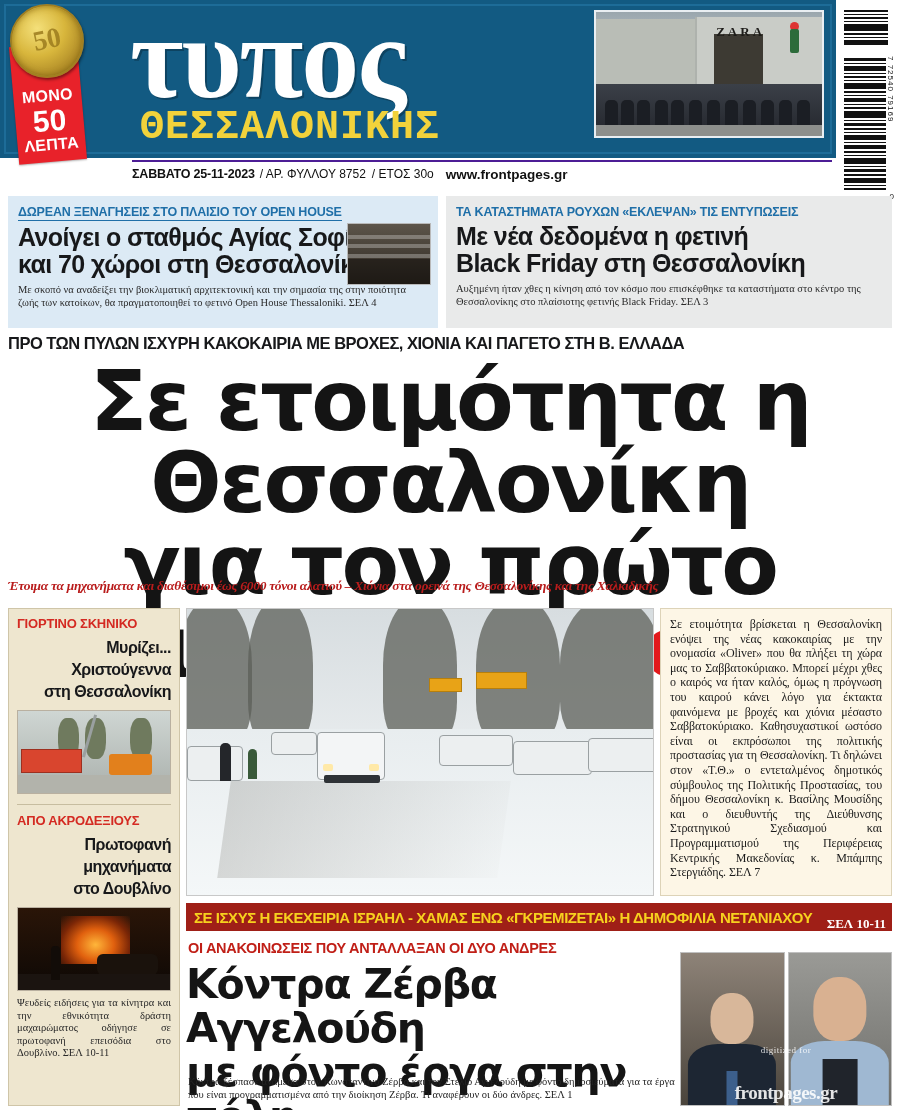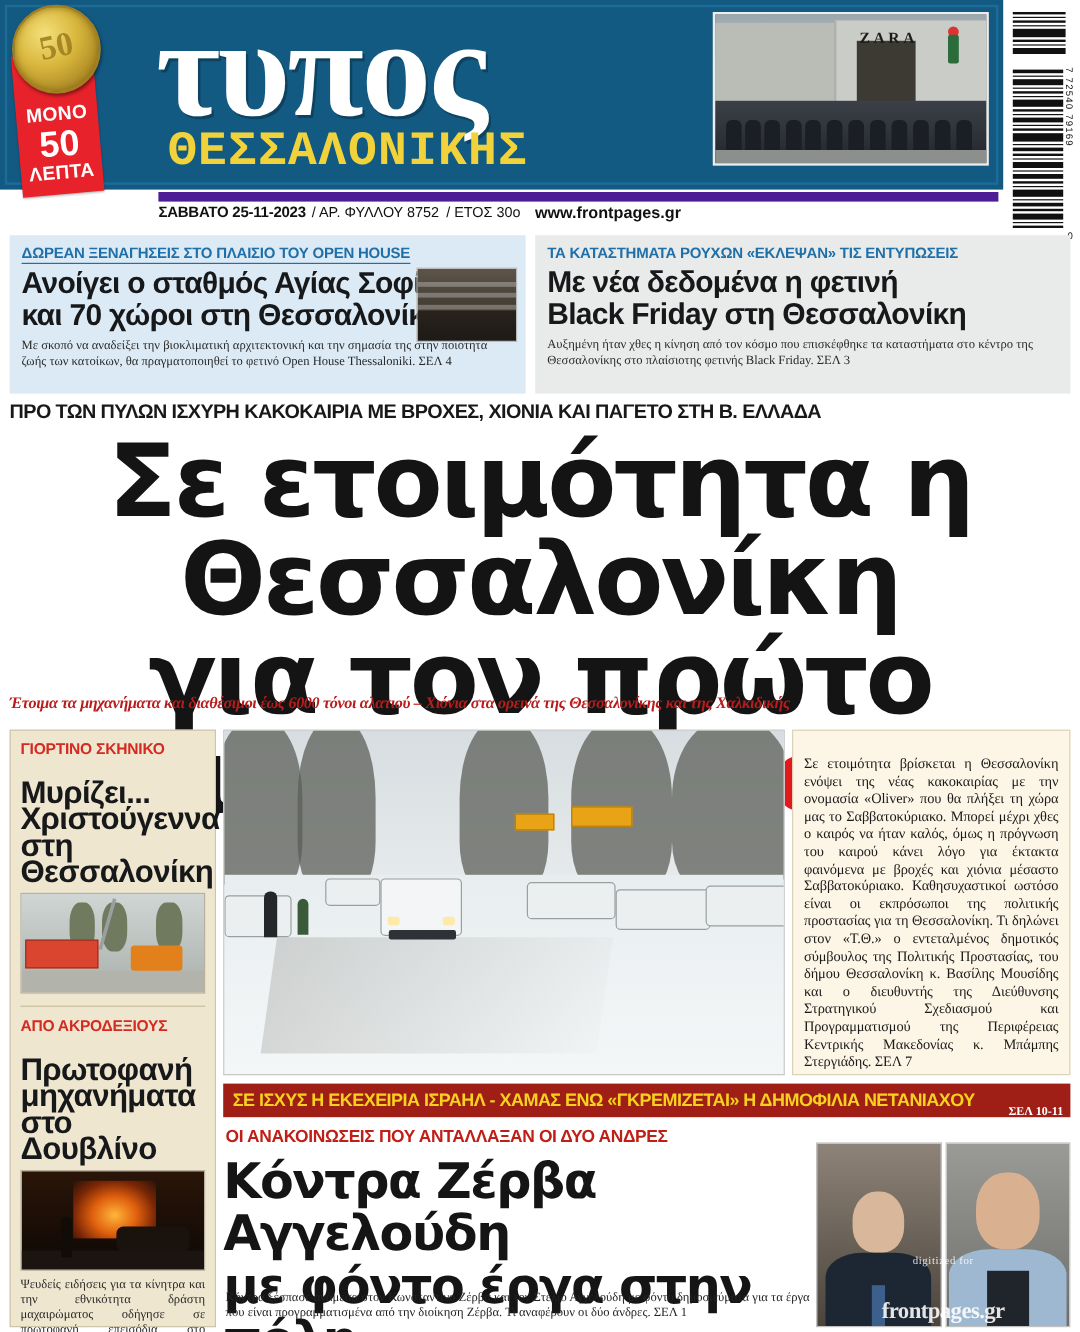--- a/index.html
+++ b/index.html
@@ -53,21 +53,21 @@
     font-size:116px; line-height:112px; letter-spacing:-2px;
     text-shadow: 2px 2px 0 rgba(0,0,0,.25);
   }
   .logo-sub{
     position:absolute; left:140px; top:108px; width:430px;
     color:#f2d23b; font-family:Liberation Mono, monospace; font-weight:bold;
     font-size:40px; line-height:40px; letter-spacing:1px;
   }
   .masthead-photo{
     position:absolute; right:12px; top:10px; width:230px; height:128px;
-    border:2px solid #e9eef2; overflow:hidden; background:#737373;
+    border:2px solid #e9eef2; overflow:hidden; background:#fef9c3;
   }
   .mp-sky{position:absolute;inset:0;background:linear-gradient(#9aa6ad,#cfd6da 45%,#b8bfc2 100%);}
   .mp-bld{position:absolute;left:44%;top:4%;width:56%;height:62%;background:#c9ccc7;border-left:2px solid #aeb2ad;}
   .mp-bld2{position:absolute;left:0;top:6%;width:44%;height:56%;background:#b9bdb6;}
   .mp-door{position:absolute;left:52%;top:18%;width:22%;height:44%;background:#3d3a33;}
   .mp-zara{position:absolute;left:50%;top:10%;width:28%;text-align:center;color:#1d1c19;font-size:13px;font-weight:bold;letter-spacing:3px;font-family:"Liberation Serif",serif;}
   .mp-light{position:absolute;right:10%;top:14%;width:9px;height:24px;background:#2c6b3a;border-radius:2px;}
   .mp-light2{position:absolute;right:10%;top:8%;width:9px;height:9px;background:#d33;border-radius:50%;}
   .mp-crowd{position:absolute;left:0;right:0;bottom:0;height:42%;background:linear-gradient(#3b4048,#23262c);}
   .mp-crowd span{position:absolute;bottom:2px;width:13px;height:34px;background:#1b1e24;border-radius:5px 5px 0 0;}
@@ -83,21 +83,21 @@
   .bc-digits{
     position:absolute; right:-1px; top:50px; height:132px;
     writing-mode:vertical-rl; font-size:8px; letter-spacing:1px; color:#111;
     font-family:"Liberation Sans", sans-serif;
   }
   .bc-check{position:absolute;right:0;top:186px;font-size:8px;color:#111;}
 
   .dateline{
     position:absolute; left:132px; top:160px; width:700px; height:26px;
     display:flex; align-items:center; gap:0px;
-    border-top:8px solid #4c1d95;
+    border-top:2px solid #4c1d95;
   }
   .dateline .d1{font-size:12.5px;font-weight:bold;color:#111;letter-spacing:-0.2px;}
   .dateline .d2{font-size:12px;color:#111;margin-left:5px;}
   .dateline .d3{font-size:12px;color:#111;margin-left:6px;}
   .dateline .d4{font-size:13.5px;font-weight:bold;color:#111;margin-left:12px;}
 
   
   .teasers{position:absolute;left:8px;top:196px;width:884px;height:132px;display:flex;gap:8px;}
   .teaser{position:relative;padding:6px 8px 6px 10px;}
   .teaser.left{width:430px;background:#dceaf5;}
@@ -144,21 +144,21 @@
     font-size:13.5px; font-weight:bold; color:#b91c1c; letter-spacing:-0.3px;
     white-space:nowrap;
   }
 
   
   .sidebar{
     position:absolute; left:8px; top:608px; width:172px; height:498px;
     background:#eee6cf; border:1px solid #cfc5a8; padding:7px 8px;
   }
   .side-kicker{color:#d42a22;font-size:13px;font-weight:bold;letter-spacing:-0.2px;}
-  .side-h3{font-size:26px;line-height:22px;font-weight:bold;color:#17181a;margin-top:18px;letter-spacing:-0.5px;}
+  .side-h3{font-size:16px;line-height:22px;font-weight:bold;color:#17181a;margin-top:6px;letter-spacing:-0.5px;text-align:right;}
   .side-photo{width:100%;height:84px;margin-top:7px;overflow:hidden;position:relative;border:1px solid #b9b0a0;}
   .sp-sky{position:absolute;inset:0;background:linear-gradient(#cfd6d3,#aab0ac);}
   .sp-red{position:absolute;left:2%;top:46%;width:40%;height:30%;background:#d9452e;border:1px solid #9d3020;}
   .sp-orange{position:absolute;left:60%;top:52%;width:28%;height:26%;background:#e2801c;border-radius:3px;}
   .sp-crane{position:absolute;left:46%;top:4%;width:3px;height:54%;background:#9aa0a0;transform:rotate(16deg);}
   .sp-ground{position:absolute;left:0;right:0;bottom:0;height:22%;background:#b2b3ab;}
   .sp-tree{position:absolute;top:8%;width:14%;height:50%;background:#6f7a5e;border-radius:40%;}
   .side-lede{font-family:"Liberation Serif", serif;font-size:10.5px;line-height:12.5px;color:#2a2a2a;margin-top:6px;text-align:justify;}
   .side-div{height:1px;background:#c7bda0;margin:10px 0 8px;}
 
@@ -178,38 +178,38 @@
   .hp-track{position:absolute;left:8%;bottom:6%;width:60%;height:34%;background:linear-gradient(105deg, rgba(150,150,145,.35), rgba(200,200,195,.05));transform:skewX(-8deg);}
   .hp-van{position:absolute;left:28%;top:43%;width:68px;height:48px;background:#f3f5f6;border:1px solid #9aa0a2;border-radius:4px;}
   .hp-van:after{content:"";position:absolute;left:6px;bottom:-4px;width:56px;height:8px;background:#2e3236;border-radius:2px;}
   .hp-lamp{position:absolute;width:10px;height:7px;background:#ffe9a8;border-radius:2px;bottom:8px;}
   .hp-car{position:absolute;background:#eceff0;border:1px solid #9aa0a2;border-radius:4px;}
   .hp-sign{position:absolute;background:#e8a317;border:1px solid #b77f0c;}
   .hp-ped{position:absolute;background:#24262a;border-radius:5px 5px 0 0;}
 
   .story-col{
     position:absolute; left:660px; top:608px; width:232px; height:288px;
-    background:#fdf6e6; border:1px solid #ddd3b8; padding:20px 9px;
+    background:#fdf6e6; border:1px solid #ddd3b8; padding:8px 9px;
   }
   .story-col p{
     font-family:"Liberation Serif", serif; font-size:12px; line-height:14.6px;
     color:#1b1b1b; text-align:justify; letter-spacing:-0.1px;
   }
 
   
   .red-banner{
     position:absolute; left:186px; top:903px; width:706px; height:28px;
     background:#9f1f17; display:flex; align-items:center; padding-left:8px;
   }
   .red-banner .txt{
     color:#f7d11e; font-size:15px; font-weight:bold; letter-spacing:-0.45px; white-space:nowrap;
   }
   .red-banner .sel{
     position:absolute; right:6px; bottom:-1px; color:#ffffff;
-    font-family:"Liberation Serif", serif; font-size:10px; font-weight:bold;
+    font-family:"Liberation Serif", serif; font-size:13px; font-weight:bold;
   }
 
   
   .bottom-kicker{
     position:absolute; left:188px; top:940px; font-size:14.5px; font-weight:bold;
     color:#c01f17; letter-spacing:-0.3px;
   }
   .bottom-h2{
     position:absolute; left:186px; top:962px; width:480px;
     font-size:41px; line-height:44px; font-weight:bold; color:#151515;

